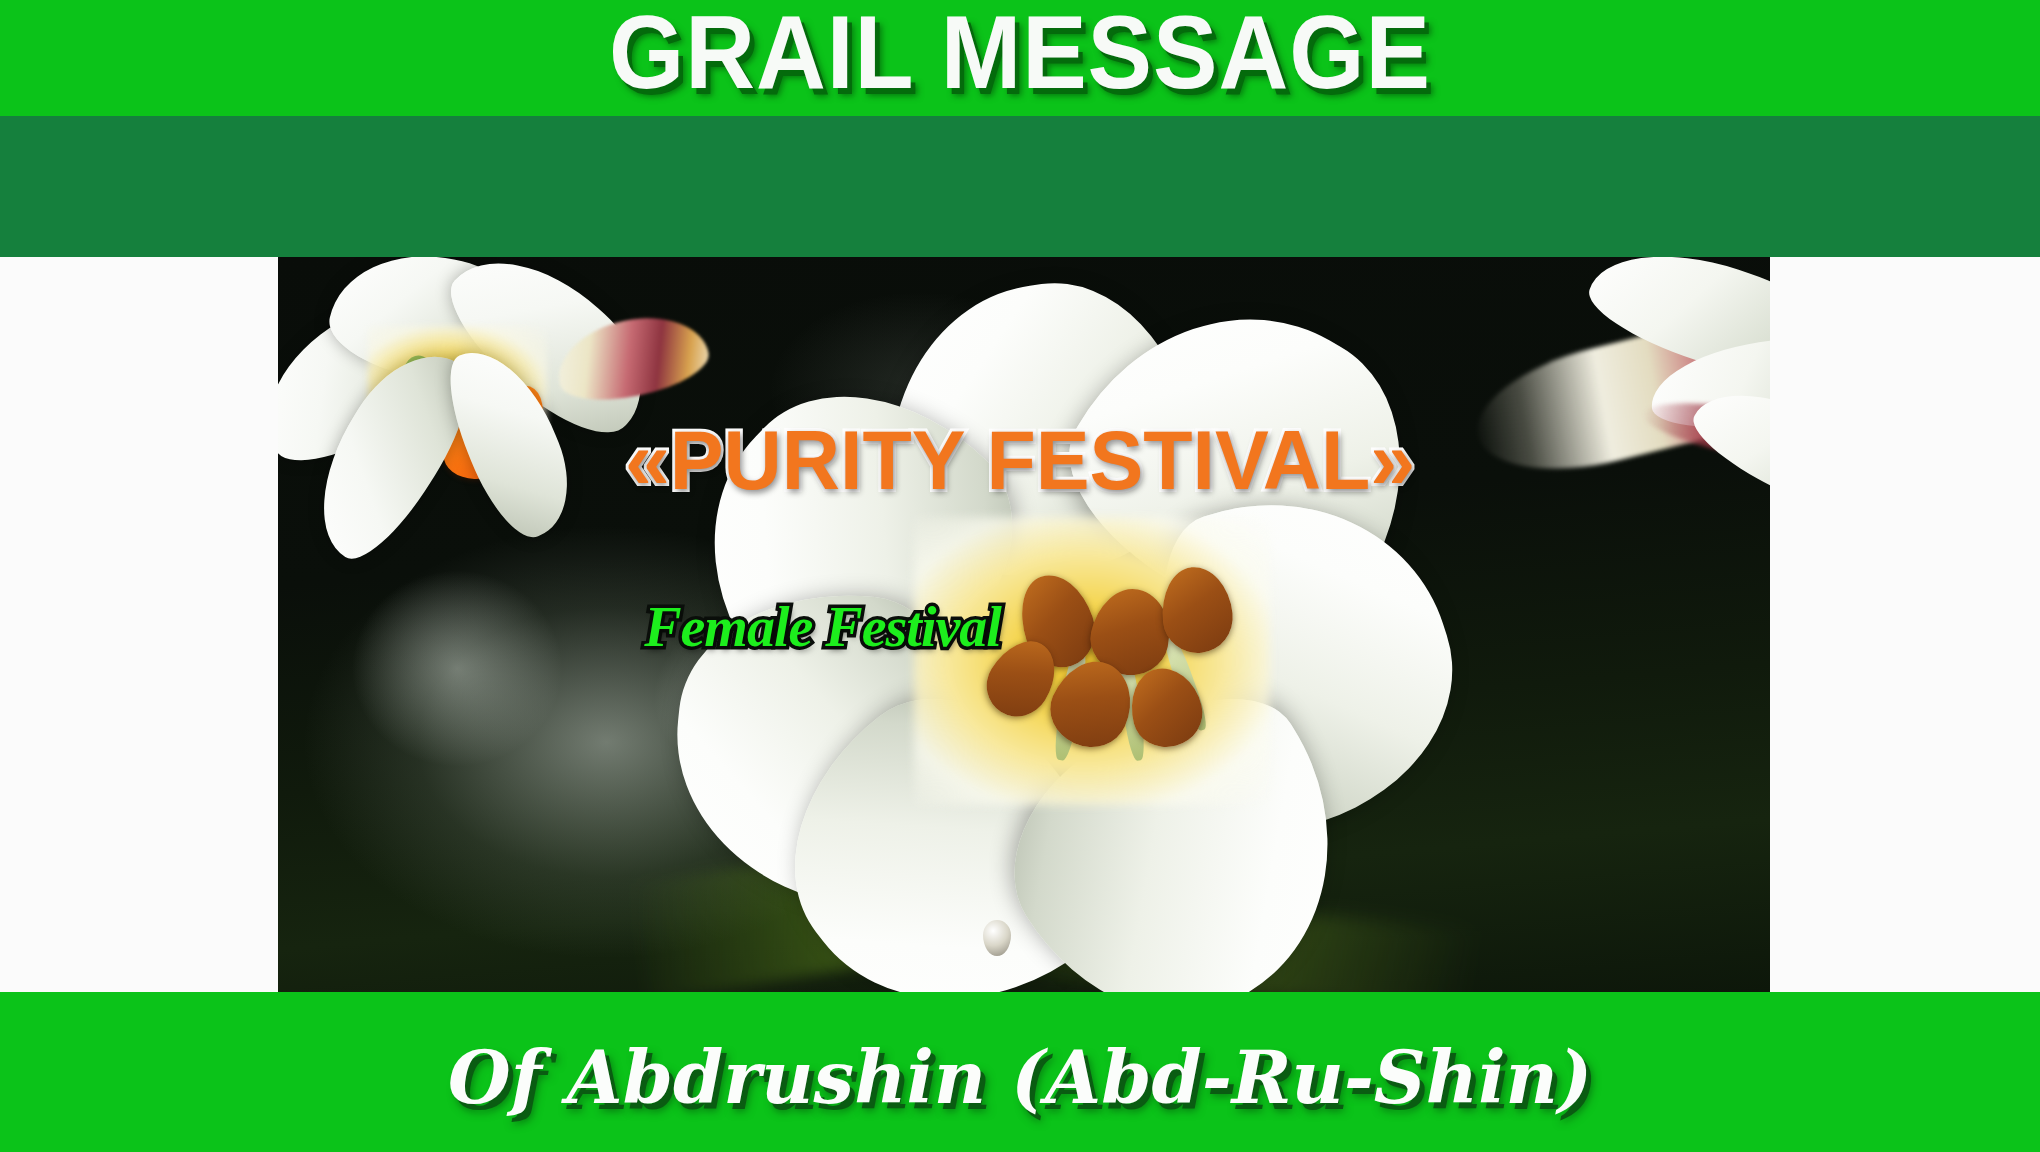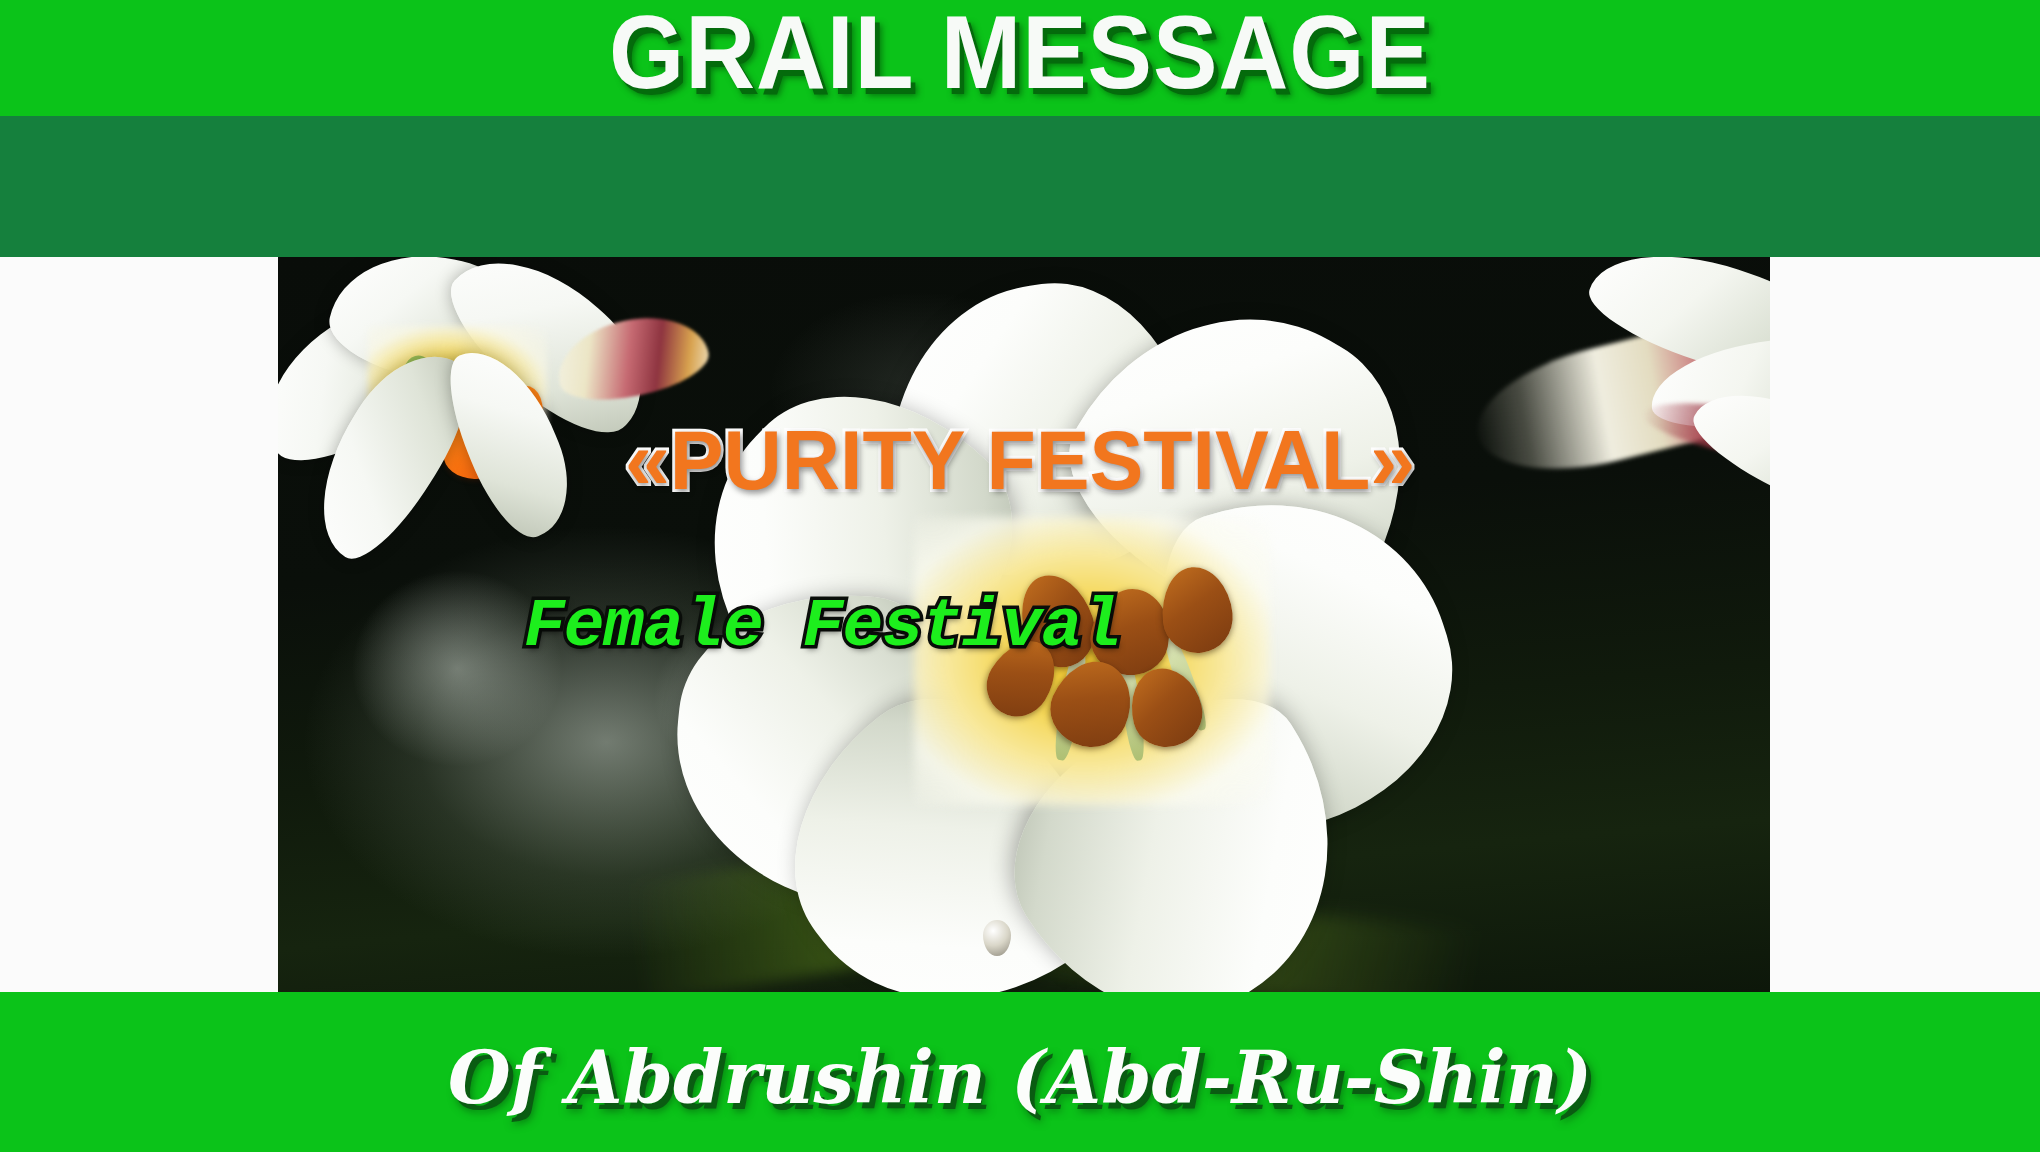--- a/index.html
+++ b/index.html
@@ -265,24 +265,24 @@
     paint-order: stroke fill;
     text-shadow: 2px 3px 7px rgba(0,0,0,0.45);
     z-index: 6;
   }
   .female-text {
     position: absolute;
     left: 0;
     top: 318px;
     width: 1645px;
     text-align: center;
-    font-family: Liberation Mono, monospace;
+    font-family: Liberation Serif, serif;
     font-weight: 700;
     font-style: italic;
-    font-size: 68px;
+    font-size: 56px;
     line-height: 104px;
     letter-spacing: -1px;
     color: #1dee1d;
     white-space: nowrap;
     -webkit-text-stroke: 7px #0b0f0b;
     paint-order: stroke fill;
     text-shadow: 2px 4px 6px rgba(0,0,0,0.55);
     z-index: 6;
   }
 

